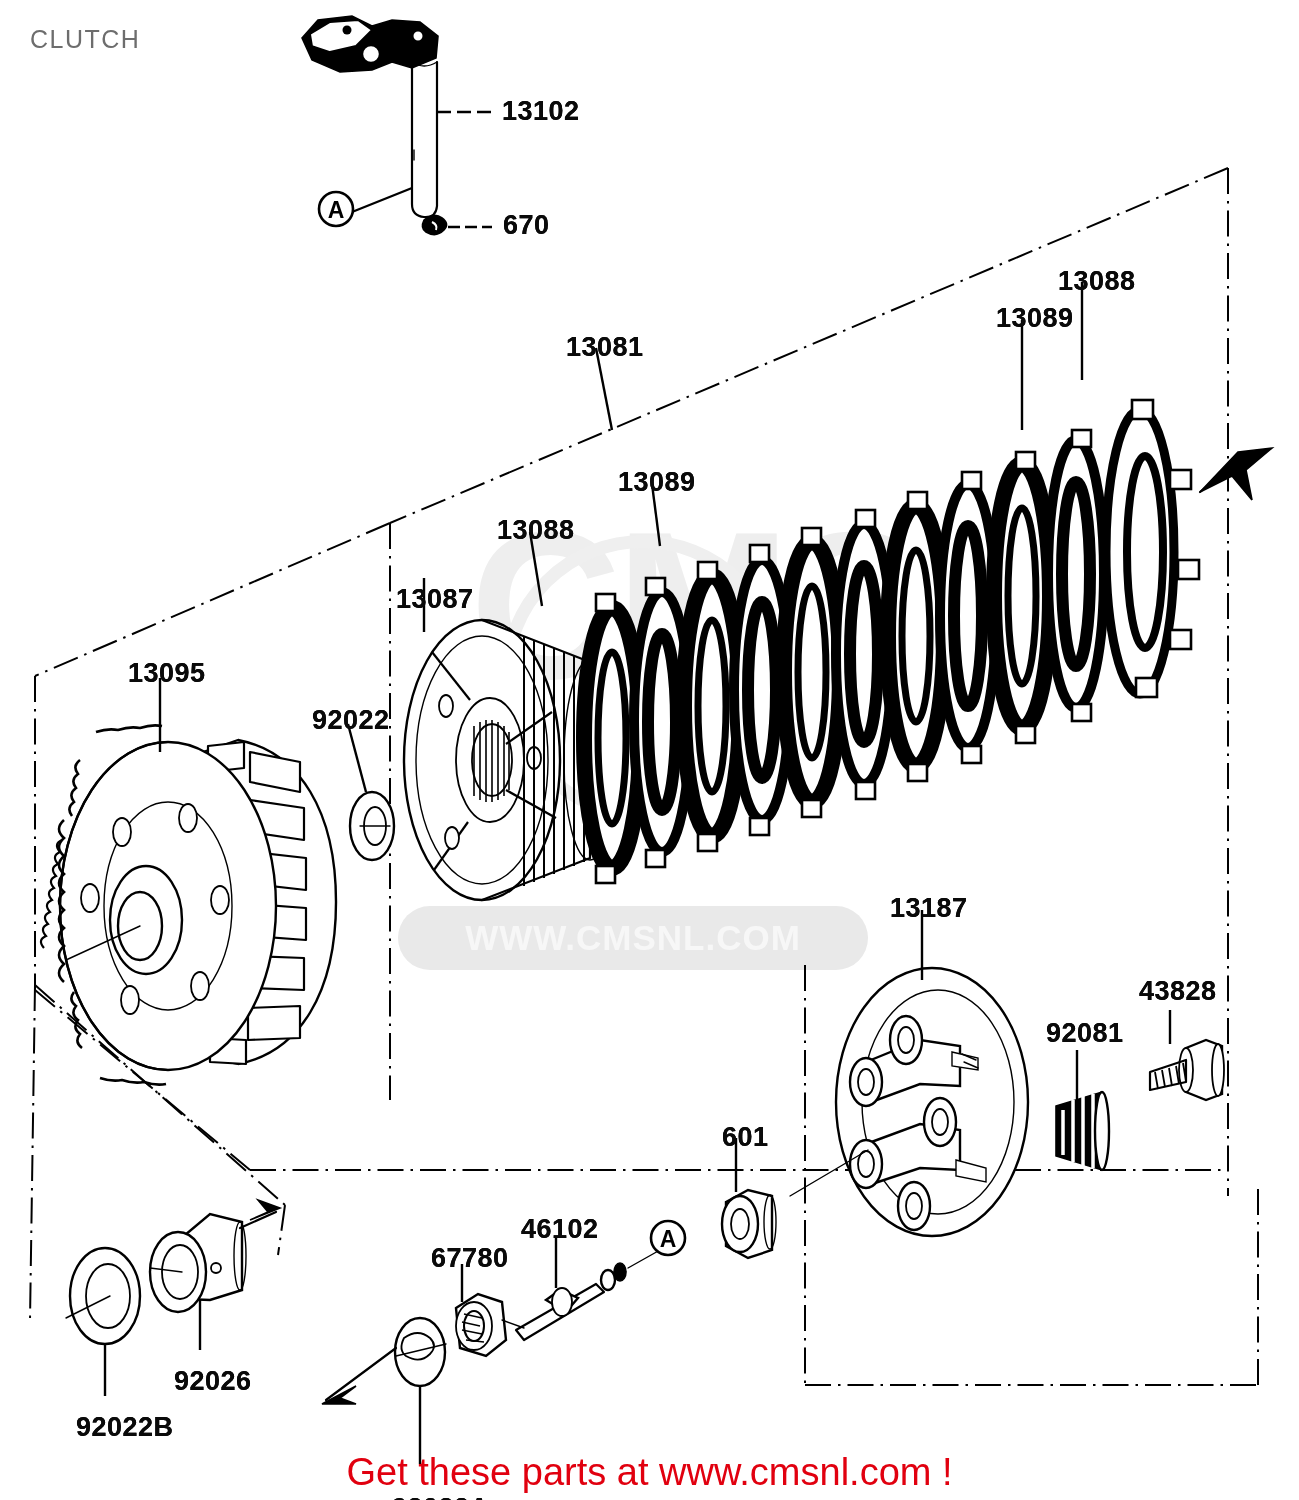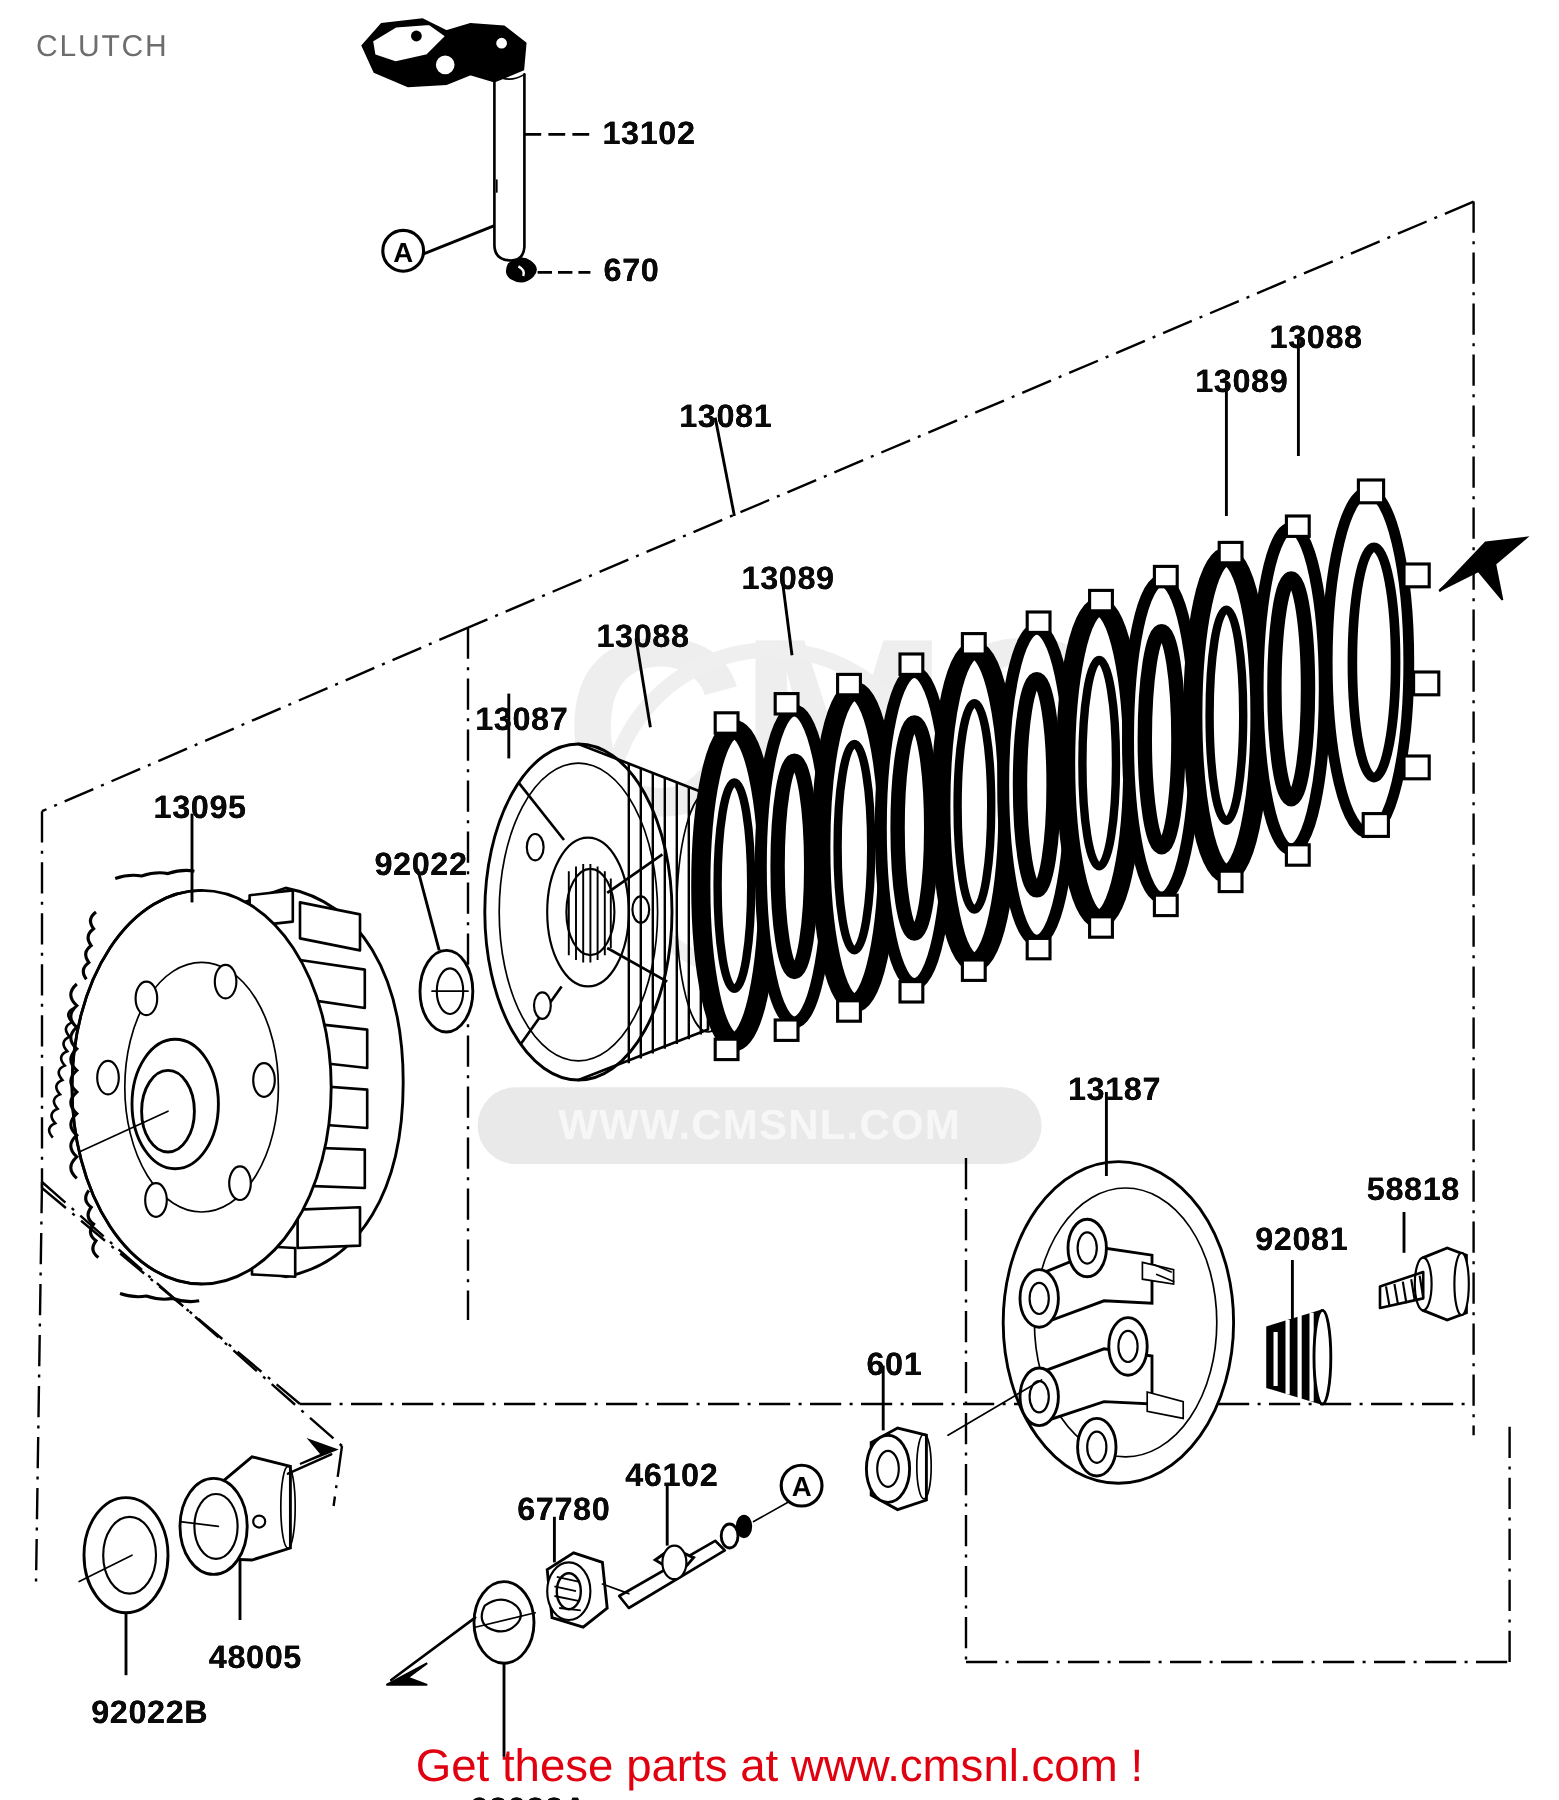--- a/index.html
+++ b/index.html
@@ -425,25 +425,25 @@
       <div class="callout" style="left: 503px; top: 210px; text-align: right;">670</div>
       <div class="callout" style="left: 1058px; top: 266px;">13088</div>
       <div class="callout" style="left: 996px; top: 303px;">13089</div>
       <div class="callout" style="left: 566px; top: 332px;">13081</div>
       <div class="callout" style="left: 618px; top: 467px;">13089</div>
       <div class="callout" style="left: 497px; top: 515px;">13088</div>
       <div class="callout" style="left: 396px; top: 584px;">13087</div>
       <div class="callout" style="left: 128px; top: 658px; text-align: right;">13095</div>
       <div class="callout" style="left: 312px; top: 705px;">92022</div>
       <div class="callout" style="left: 890px; top: 893px;">13187</div>
-      <div class="callout" style="left: 1139px; top: 976px;">58818</div>
+      <div class="callout" style="left: 1139px; top: 976px;">43828</div>
       <div class="callout" style="left: 1046px; top: 1018px;">92081</div>
       <div class="callout" style="left: 722px; top: 1122px;">601</div>
       <div class="callout" style="left: 521px; top: 1214px;">46102</div>
       <div class="callout" style="left: 431px; top: 1243px;">67780</div>
-      <div class="callout" style="left: 174px; top: 1366px;">48005</div>
+      <div class="callout" style="left: 174px; top: 1366px;">92026</div>
       <div class="callout" style="left: 76px; top: 1412px;">92022B</div>
       <div class="callout" style="left: 392px; top: 1493px;">92022A</div>
     </div>
 
   <div class="footer-note">Get these parts at www.cmsnl.com !</div>
 
 </div>
 
 </body></html>

